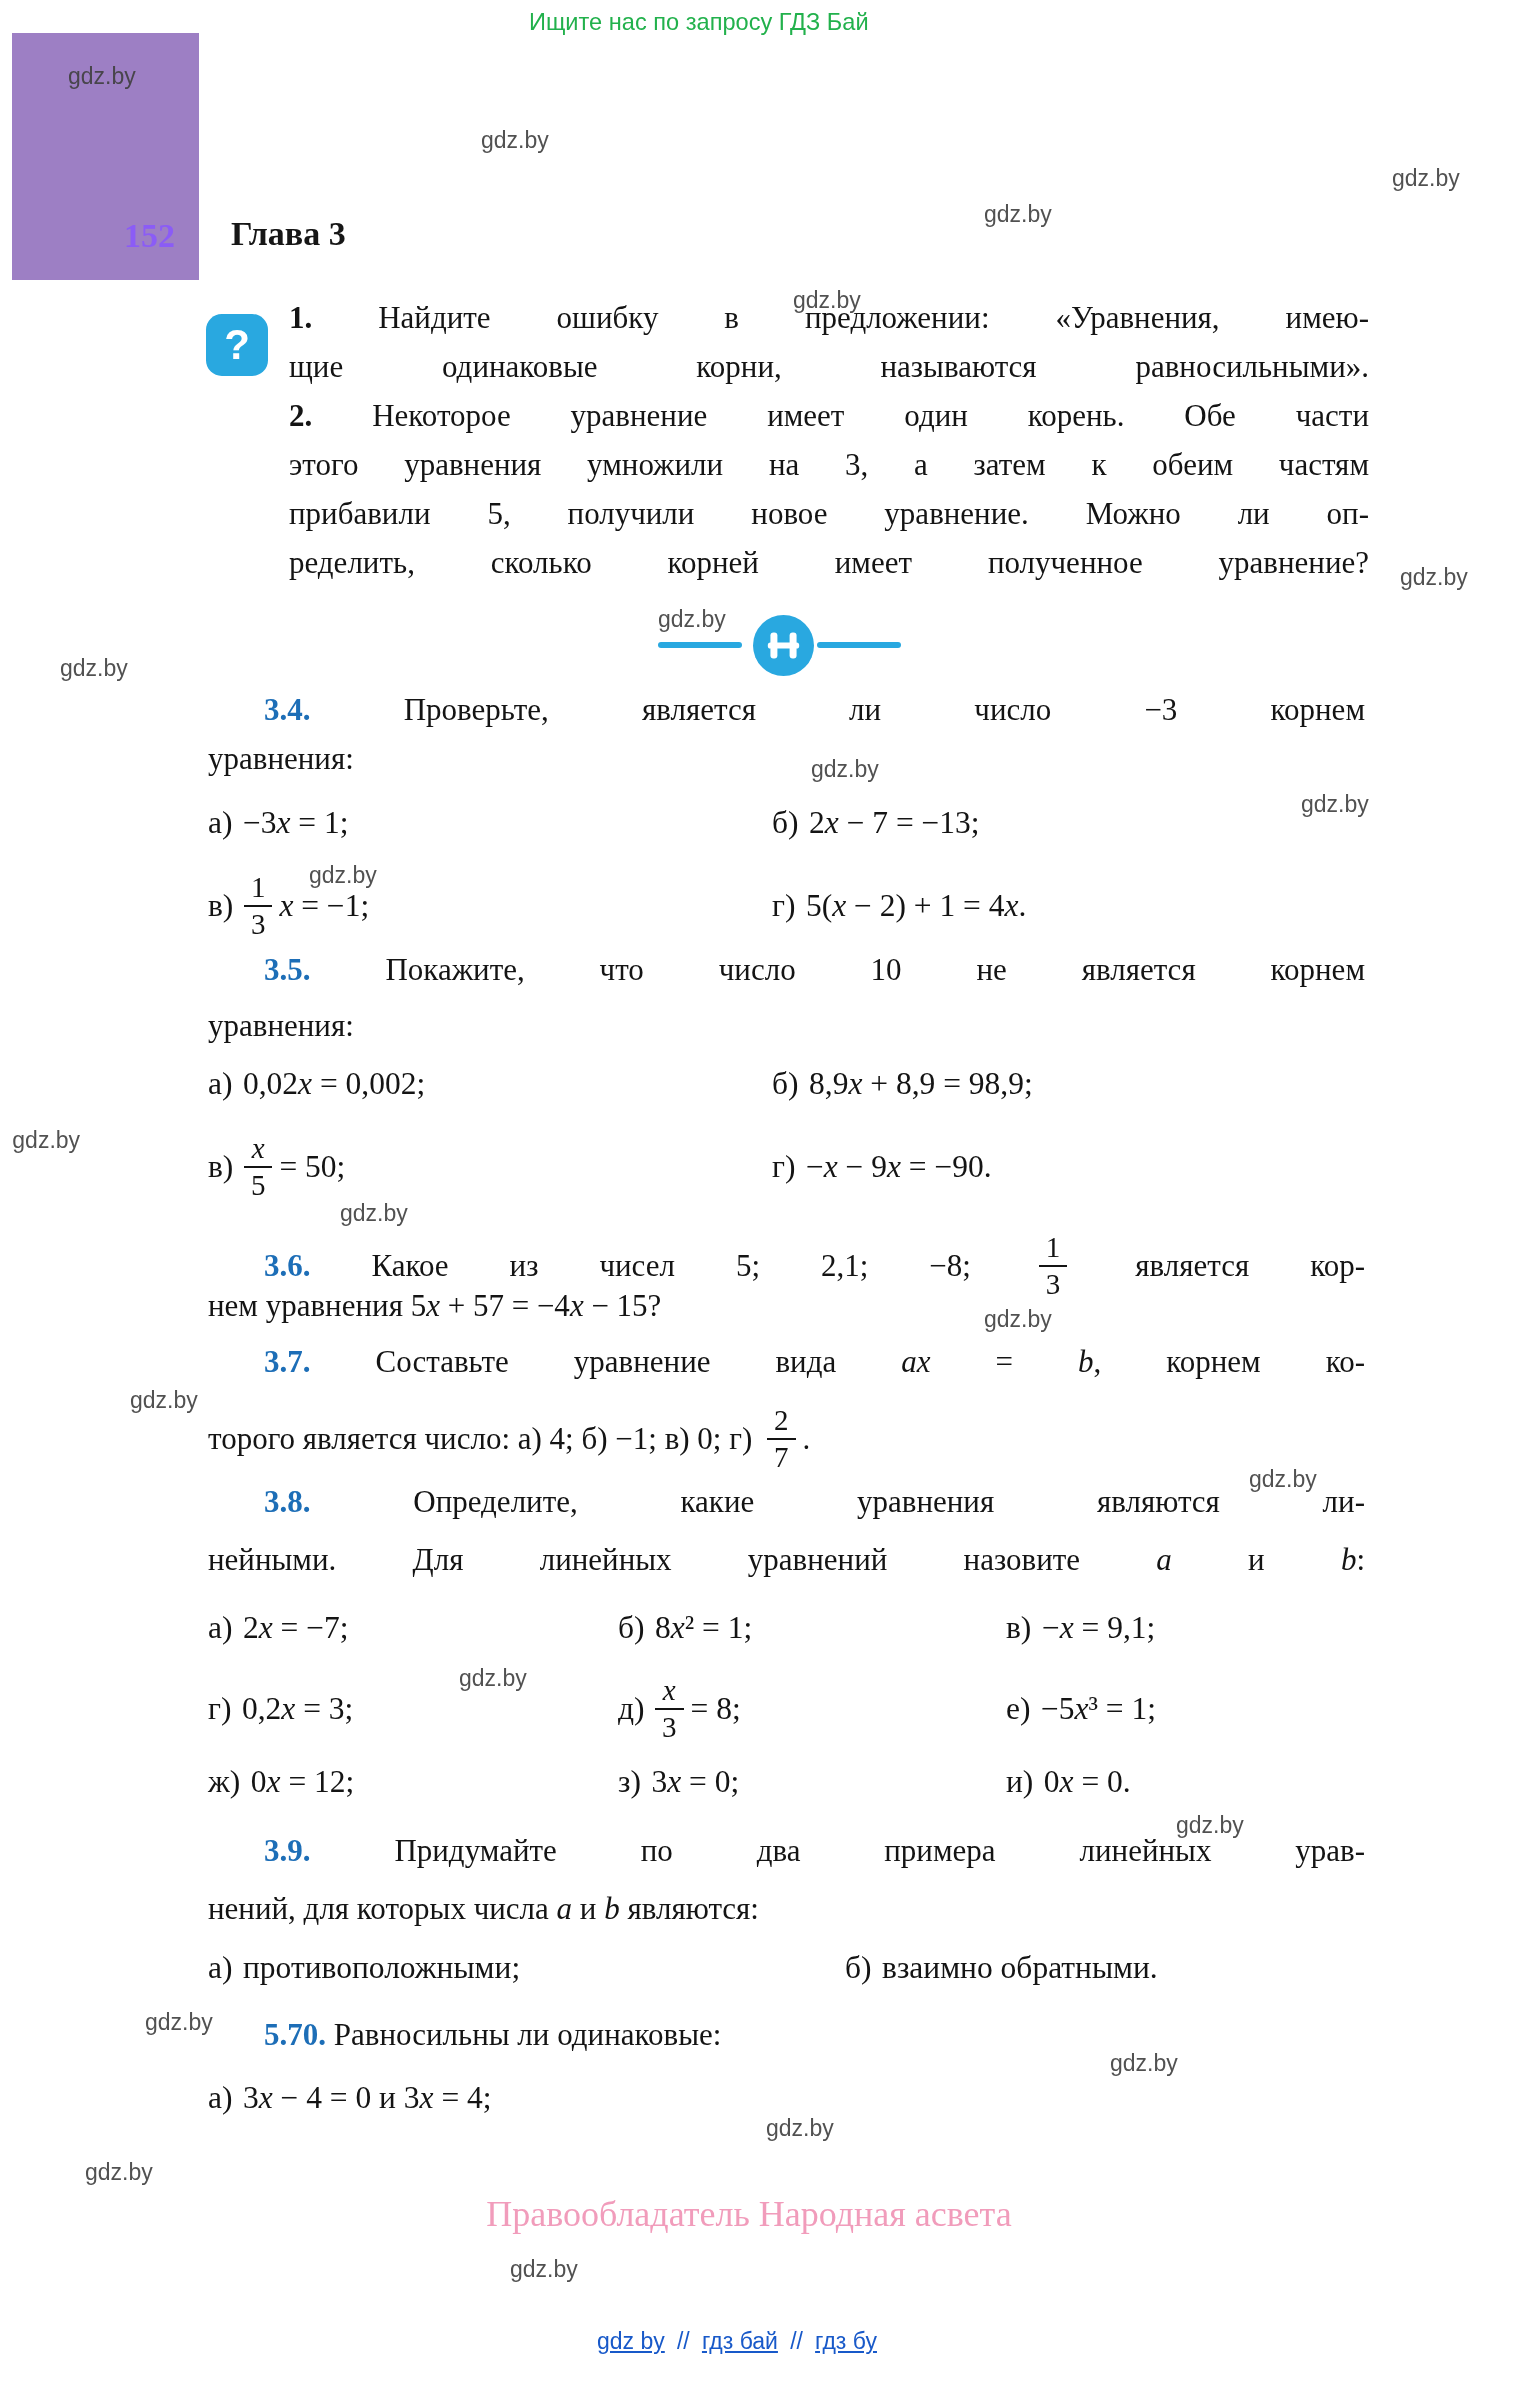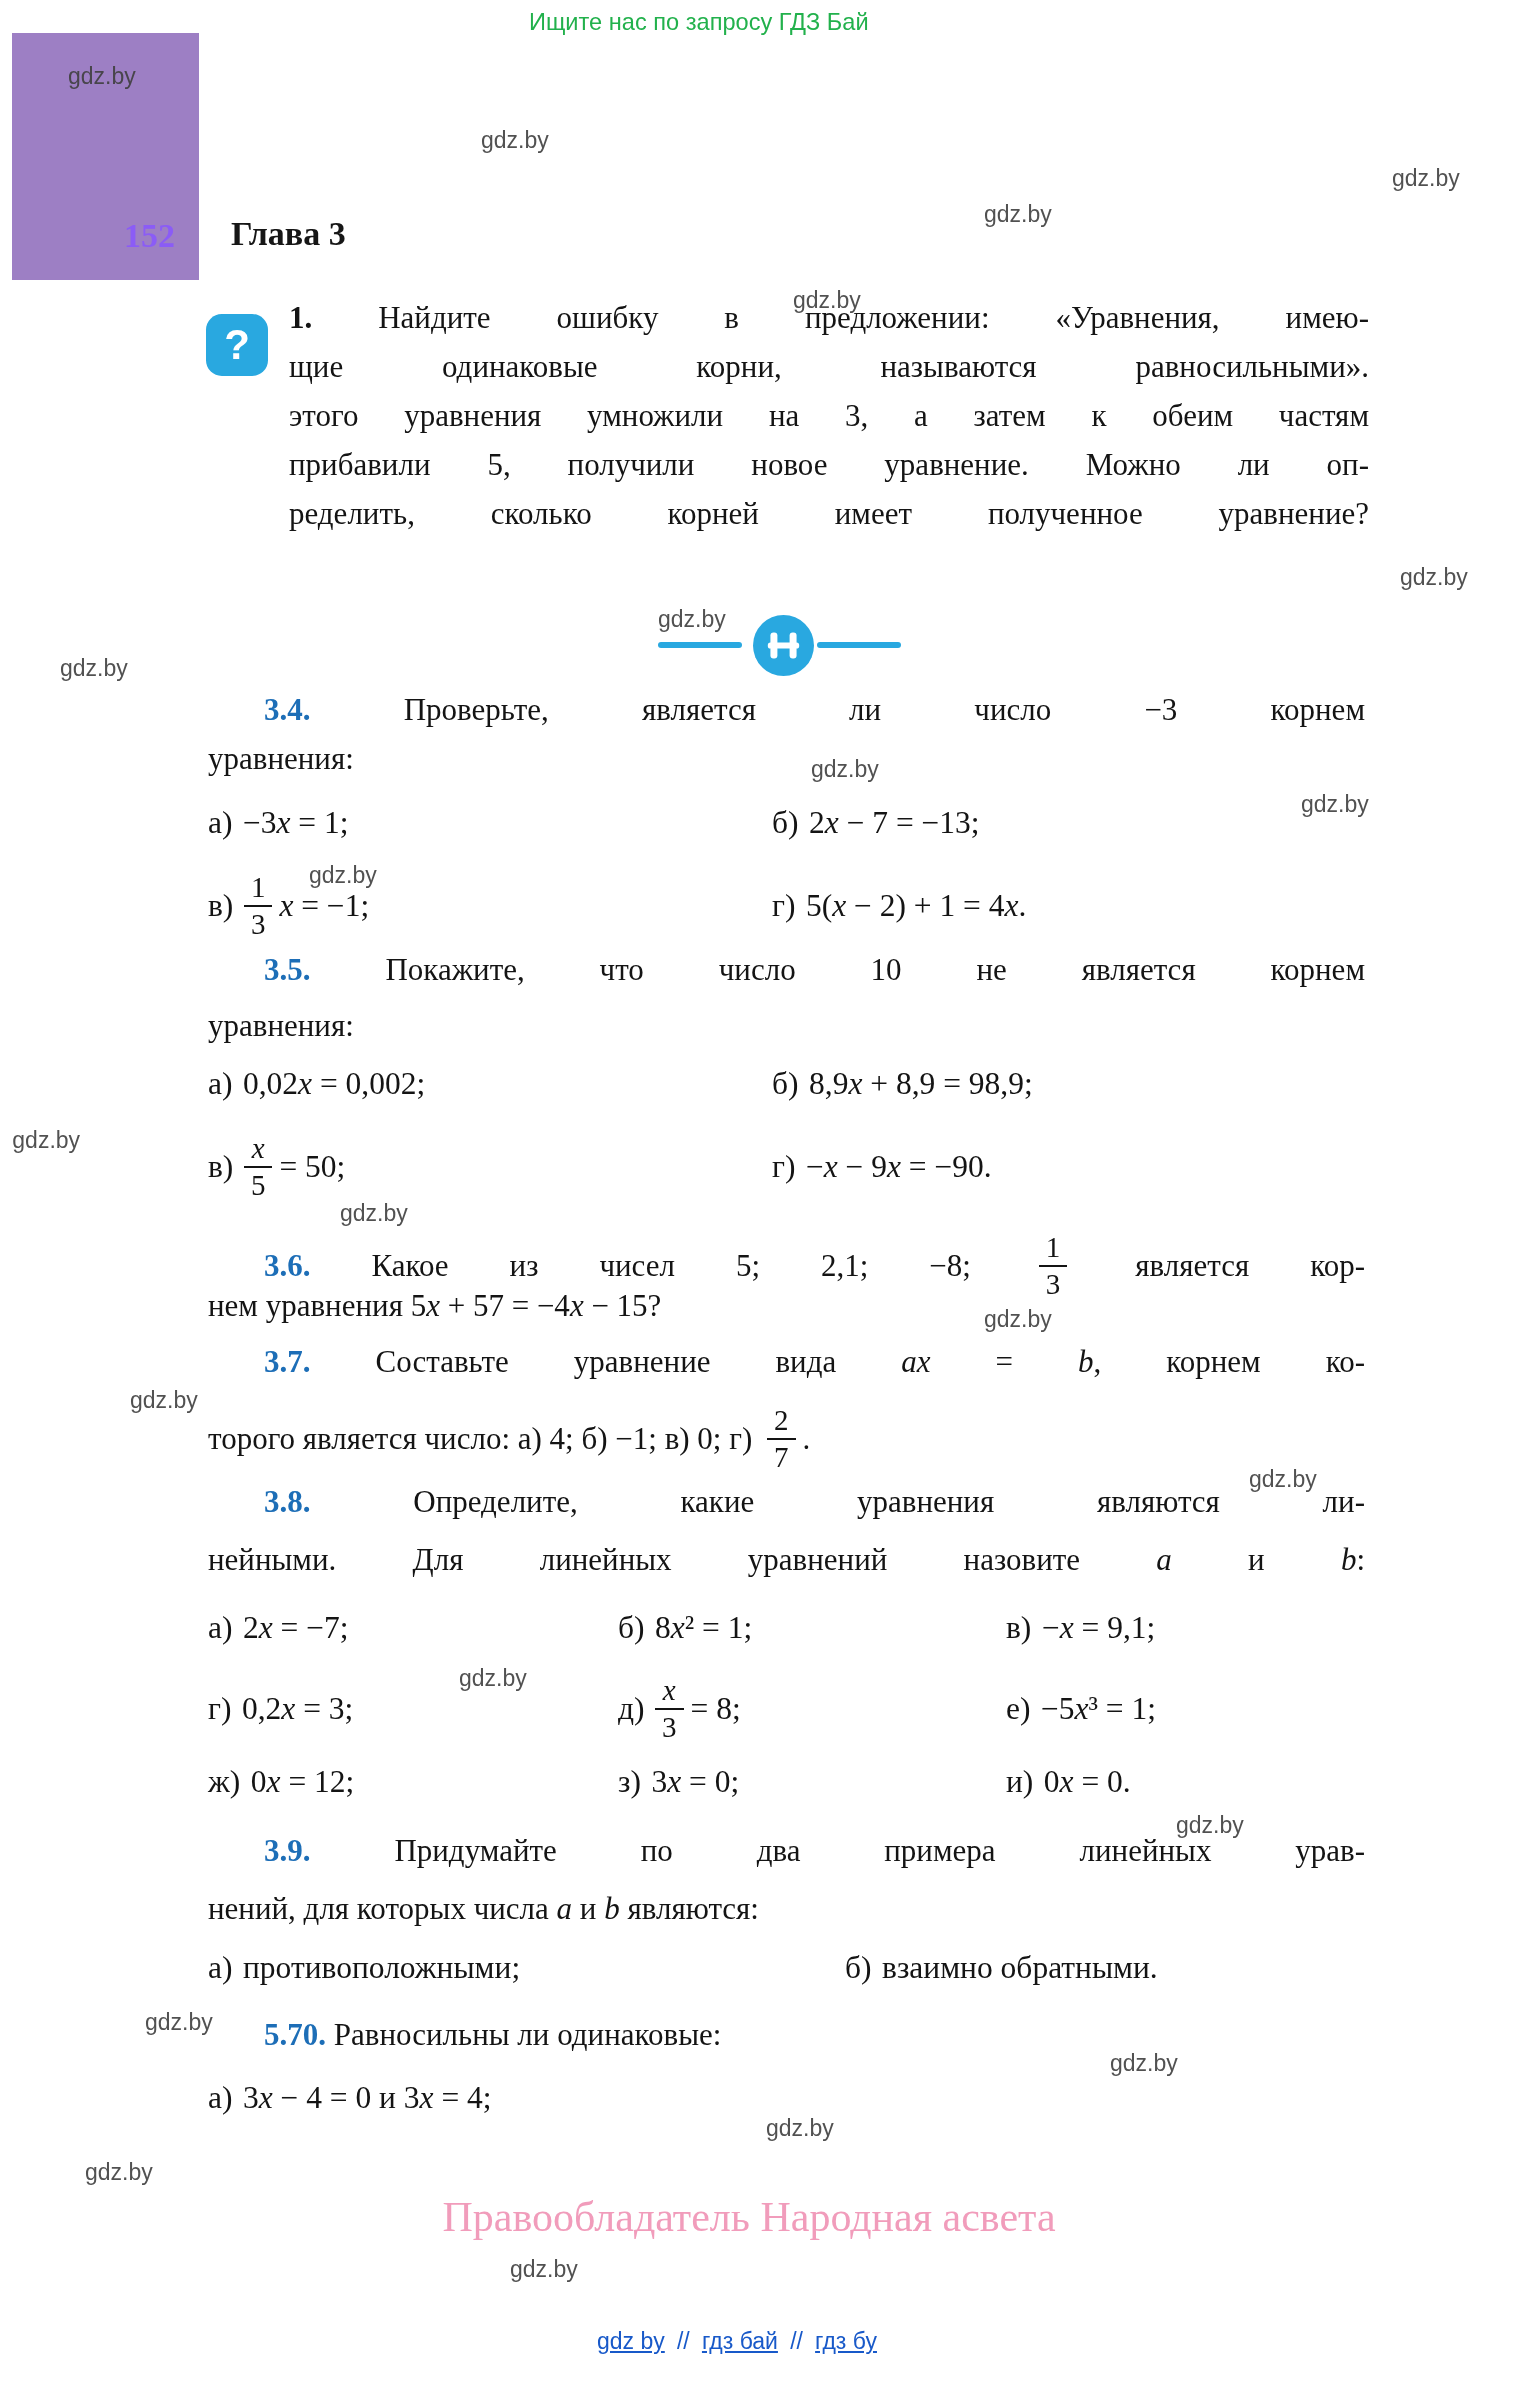--- a/index.html
+++ b/index.html
@@ -39,21 +39,21 @@
   .lbl { margin-right:10.5px; }
   .frac-row { display:flex; align-items:center; height:81px; }
   .frac { display:inline-flex; flex-direction:column; text-align:center; }
   .frac span { display:block; font-size:29px; line-height:35px; }
   .frac .num { border-bottom:2.6px solid #141414; padding:0 7px; }
   .frac .den { padding:0 7px; }
   .frac-row .frac { margin-right:7px; }
   .frac-inline { vertical-align:middle; margin:0 7px; position:relative; top:-2.6px; }
   
   .copyright { position:absolute; top:2193px; left:0; width:1498px; text-align:center;
-               font-size:42px; color:var(--pink,#f19cbb); }
+               font-size:36px; color:var(--pink,#f19cbb); }
   .links { position:absolute; top:2328px; left:0; width:1474px; text-align:center;
            font-family:"Liberation Sans", sans-serif; font-size:23px; }
   .links a { color:var(--link,#1859c9); text-decoration:underline; margin:0 6.1px; cursor:pointer; }
   .links .sep { color:var(--link,#1859c9); margin:0 6.1px; }
 </style>
 </head>
 <body>
 
 <div class="page">
 
@@ -62,20 +62,21 @@
   <div class="purple-block"></div>
   <div class="page-number">152</div>
   <div class="chapter">Глава 3</div>
 
   <div class="q-icon">
     <span>?</span>
   </div>
   <div class="q-block">
     <div class="q-line"><b>1.</b> <span>Найдите ошибку в предложении: «Уравнения, имею-</span></div>
     <div class="q-line"><span>щие одинаковые корни, называются равносильными».</span></div>
+    <div class="q-line"><b>2.</b> <span>Некоторое уравнение имеет один корень. Обе части</span></div>
     <div class="q-line"><span>этого уравнения умножили на 3, а затем к обеим частям</span></div>
     <div class="q-line"><span>прибавили 5, получили новое уравнение. Можно ли оп-</span></div>
     <div class="q-line"><span>ределить, сколько корней имеет полученное уравнение?</span></div>
   </div>
 
   <div>
     <div class="div-line" style="left:658px; top:642px"></div>
     <div class="div-circle">
       <svg width="61" height="61" viewBox="0 0 70 70">
         <circle class="c" cx="35" cy="35" r="35"></circle>

